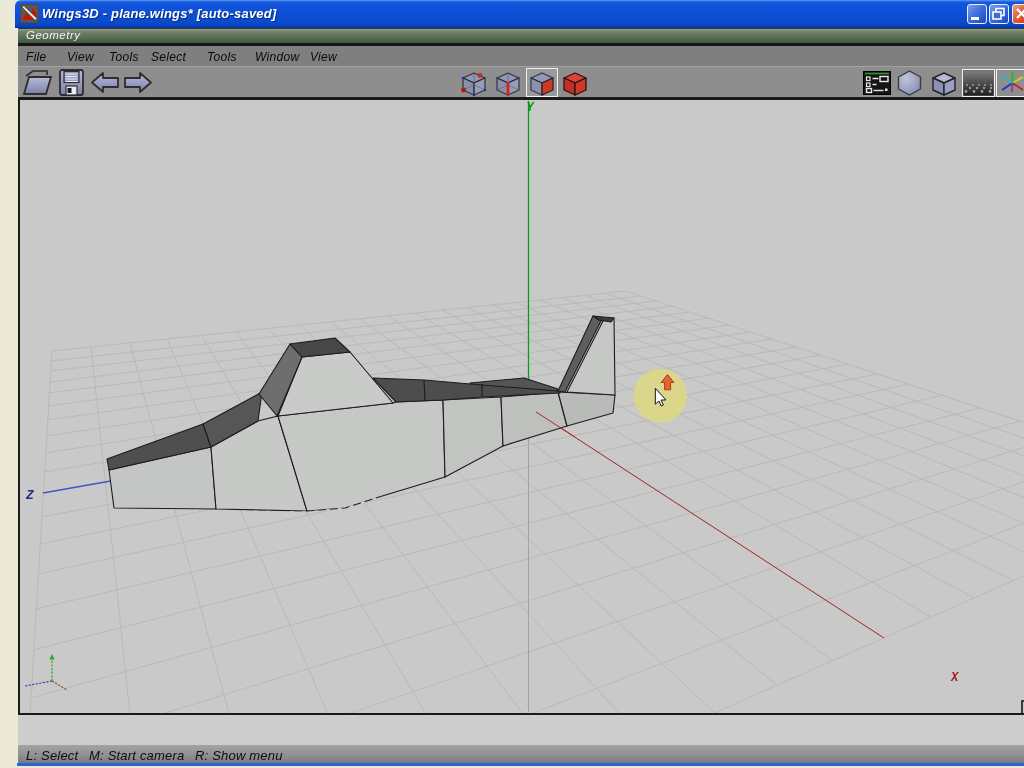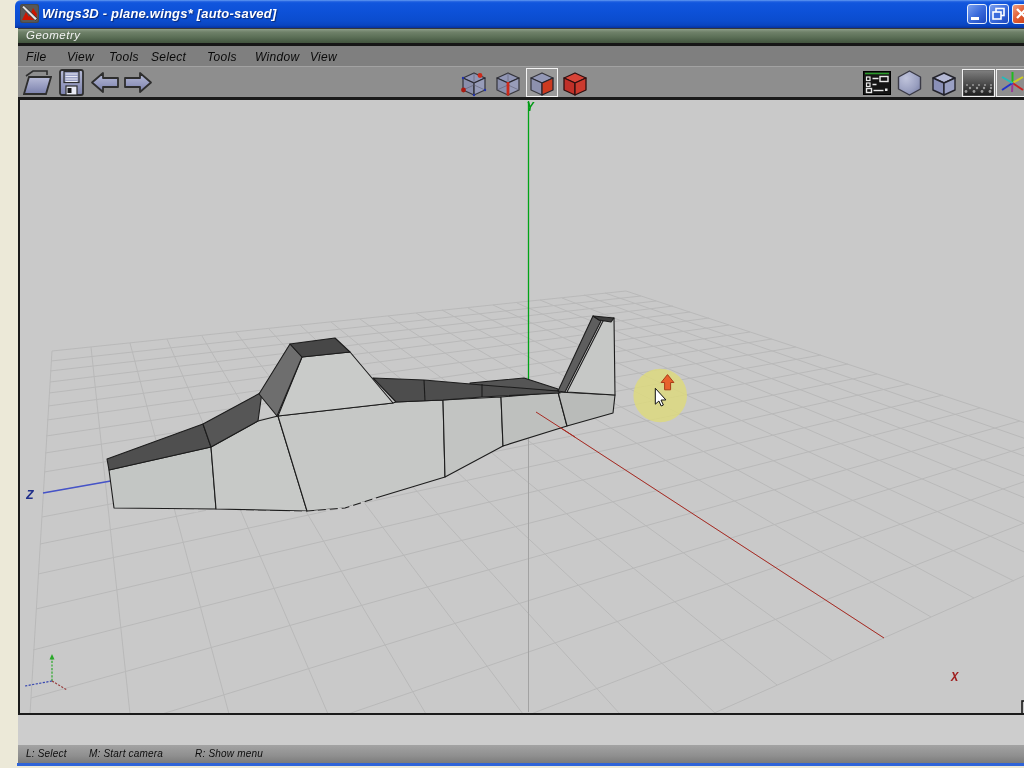--- a/index.html
+++ b/index.html
@@ -12,21 +12,21 @@
 #geom{position:absolute;left:3px;top:28px;width:1017px;height:14px;border-top:1px solid #383838;
 background:linear-gradient(#8d9e88 0%,#6f8169 22%,#5d7158 55%,#4b5e47 85%,#42543e 100%);}
 #geom span{position:absolute;left:8px;top:0px;color:#f2f2f2;font-size:11.5px;letter-spacing:0.5px;}
 #geomline{position:absolute;left:3px;top:43px;width:1017px;height:3px;background:#161616;}
 #menubar{position:absolute;left:3px;top:46px;width:1017px;height:20px;background:#7f7f7f;}
 #menubar span{position:absolute;top:4px;font-size:12px;color:#0a0a0a;letter-spacing:0.3px;}
 #toolbar{position:absolute;left:3px;top:66px;width:1017px;height:30px;background:#8e8e8e;border-top:1px solid #a2a2a2;border-bottom:3px solid #1a1a1a;box-sizing:content-box;}
 #vp{position:absolute;left:3px;top:100px;width:1017px;height:615px;}
 #gap{position:absolute;left:3px;top:715px;width:1017px;height:30px;background:#cdcdcd;}
 #status{position:absolute;left:3px;top:745px;width:1017px;height:18px;background:linear-gradient(#a3a3a3 0%,#8f8f8f 60%,#7b7b7b 100%);}
-#status span{position:absolute;top:3px;font-size:10px;color:#0c0c0c;letter-spacing:0.2px;}
+#status span{position:absolute;top:3px;font-size:13px;color:#0c0c0c;letter-spacing:0.2px;}
 #bluebar{position:absolute;left:2px;top:763px;width:1019px;height:3px;background:#2f64d8;}
 .ticon{position:absolute;top:69px;}
 </style></head><body>
 <div id="win">
 <div id="title">
  <svg style="position:absolute;left:5px;top:4px" width="19" height="19" viewBox="0 0 19 19">
   <rect x="0" y="0" width="19" height="19" rx="2" fill="#4a4a4a"></rect>
   <rect x="1" y="1" width="17" height="17" rx="2" fill="#585858"></rect>
   <path d="M2,16 L6,8 L9,13 L13,4 L17,10 L16,16 Z" fill="#cc1500"></path>
   <path d="M1.5,3 L15,16.5 L17.5,14.5 L4,1.5 Z" fill="#b8b8b8" stroke="#2a2a2a" stroke-width="0.8"></path>

